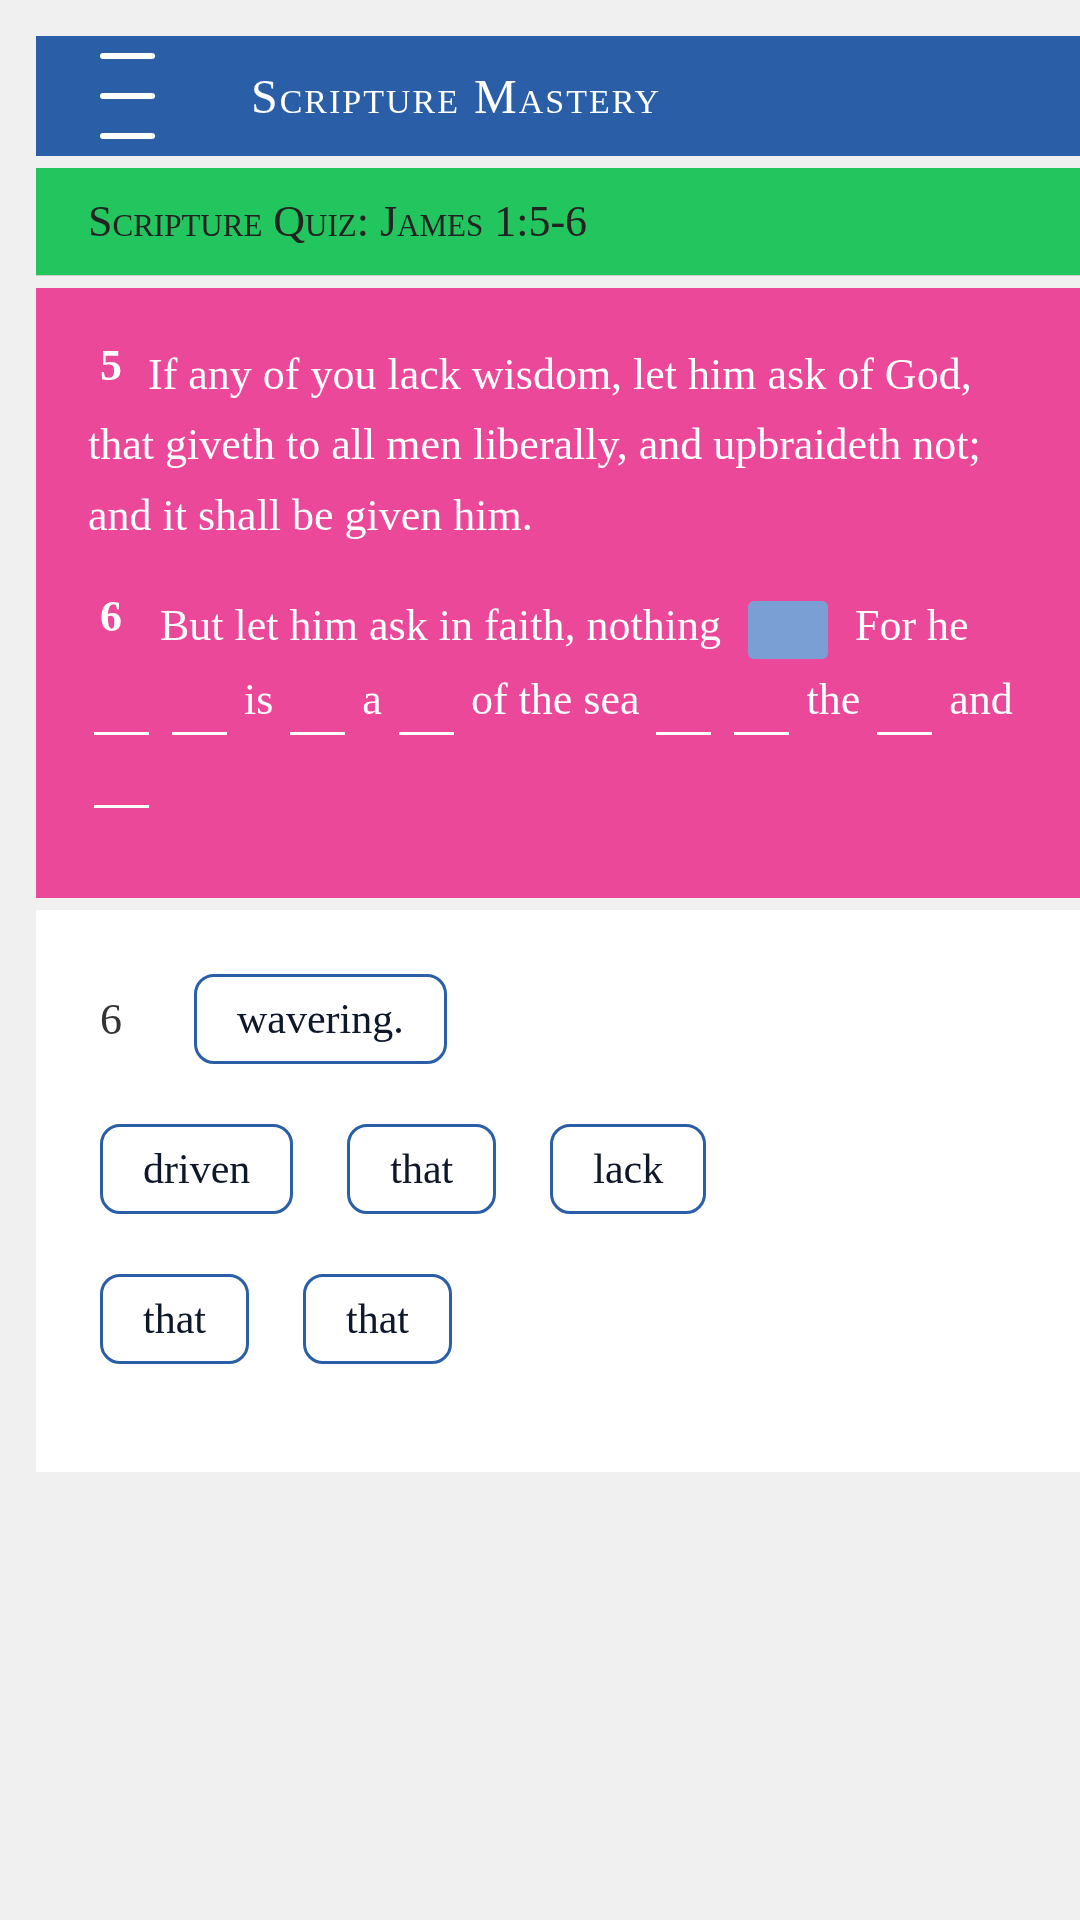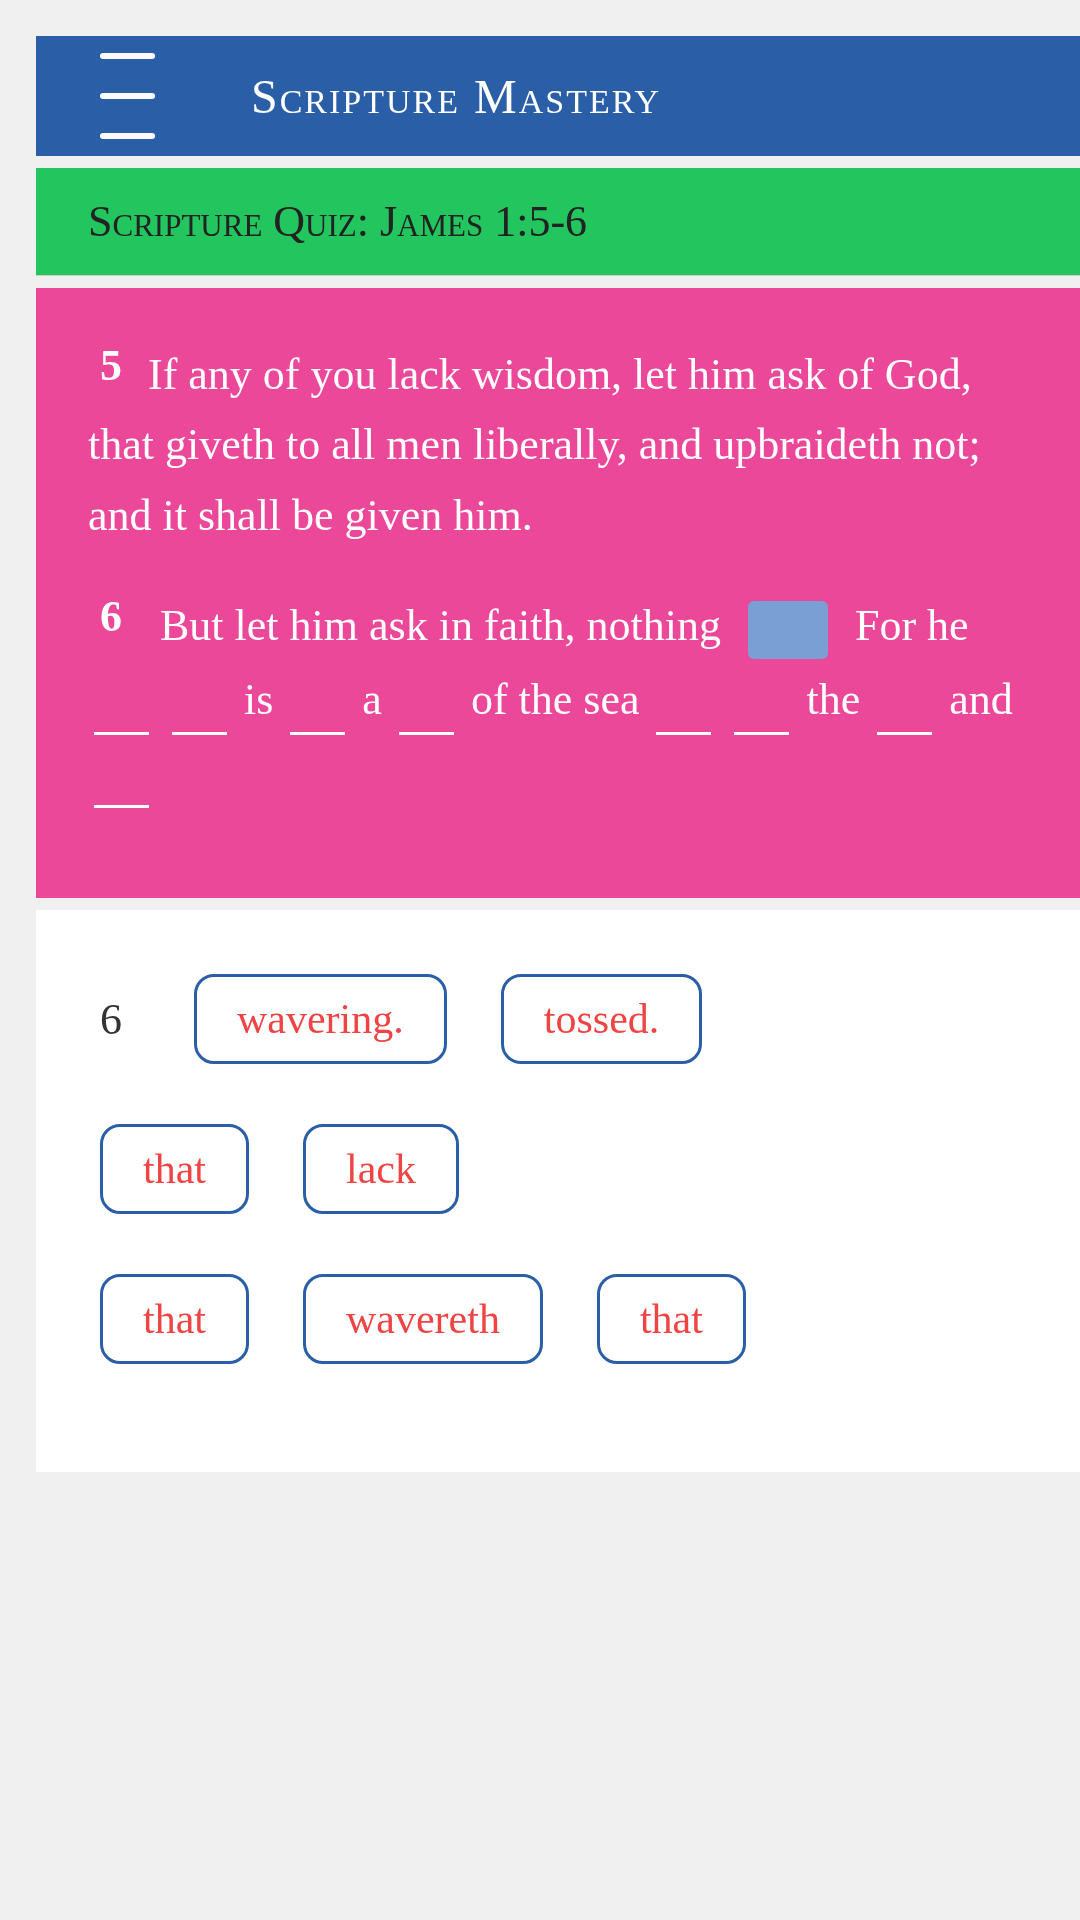--- a/index.html
+++ b/index.html
@@ -130,21 +130,21 @@
       color: #333;
       font-family: Georgia, serif;
       min-width: 40px;
     }
 
     .word-chip {
       border: 3px solid #2a5fa8;
       border-radius: 20px;
       padding: 18px 40px;
       font-size: 42px;
-      color: #ef4444;
+      color: #0f172a;
       font-family: Georgia, serif;
       cursor: pointer;
       background: white;
       white-space: nowrap;
     }
   </style>
 </head>
 <body>
 
 <header id="header">
@@ -178,28 +178,27 @@
     </span>
   </div>
 
 </div>
 
 <div id="choices-area">
 
   <div class="choice-row">
     <span class="choice-row-number">6</span>
     <button class="word-chip">wavering.</button>
-    <button class="word-chip">tossed.</button>
+  </div>
+
+  <div class="choice-row">
+    <button class="word-chip">driven</button>
+    <button class="word-chip">that</button>
+    <button class="word-chip">lack</button>
   </div>
 
   <div class="choice-row">
     <button class="word-chip">that</button>
-    <button class="word-chip">lack</button>
-  </div>
-
-  <div class="choice-row">
     <button class="word-chip">that</button>
-    <button class="word-chip">wavereth</button>
-    <button class="word-chip">that</button>
   </div>
 
 
 </div>
 
 </body></html>

